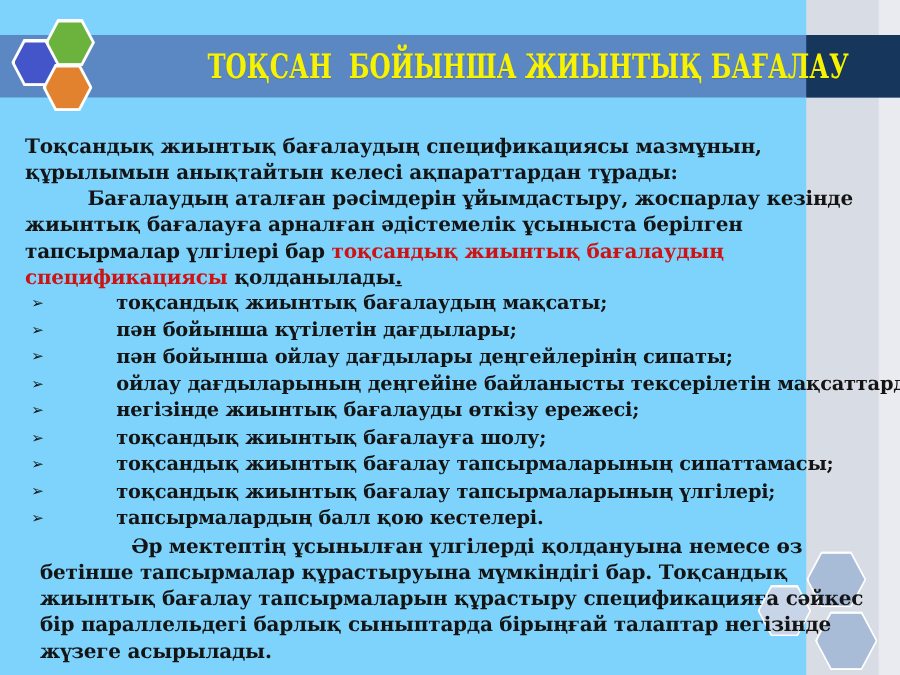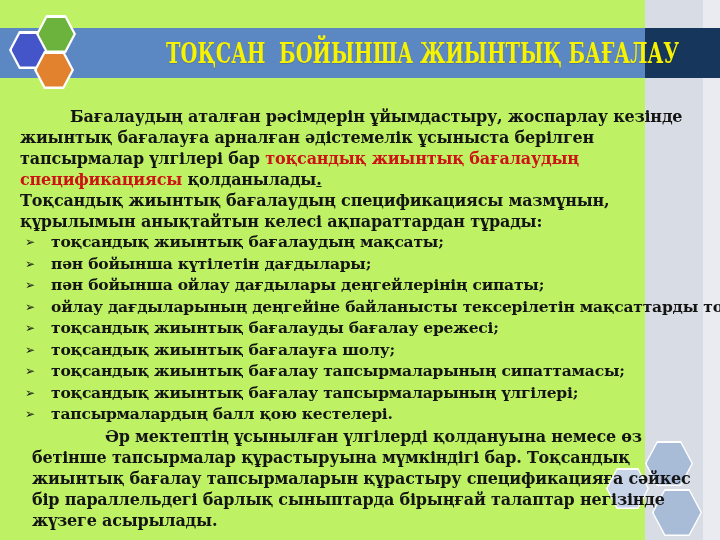--- a/index.html
+++ b/index.html
@@ -1,17 +1,17 @@
 <!DOCTYPE html>
 <html style="--band-blue: #5b88c2; --band-navy: #16365c; --title-yellow: #f6f200; --accent-red: #cc1414; --text-black: #141414; --sidebar-gray: #d8dce4; --sidebar-gray-light: #e9ebf0; --hex-green: #6cb33e; --hex-blue: #4355c8; --hex-orange: #e2822e; --hex-steel: #a8bcd8; --hex-steel-light: #c8d4e8;"><head>
 <meta charset="utf-8">
 <style>
   html,body{margin:0;padding:0;background:#888;}
   .slide{
-    position:relative;width:720px;height:540px;background:#bef264;
+    position:relative;width:720px;height:540px;background:#7dd3fc;
     overflow:hidden;font-family:"DejaVu Serif","Liberation Serif",serif;
   }
   
   .sidebar{position:absolute;left:645px;top:0;width:75px;height:540px;background:var(--sidebar-gray,#d8dce4);}
   .sidebar-strip{position:absolute;left:703px;top:0;width:17px;height:540px;background:var(--sidebar-gray-light,#e9ebf0);}
   
   .title-band{position:absolute;left:0;top:28px;width:720px;height:50px;background:var(--band-blue,#5b88c2);}
   .band-navy{position:absolute;right:0;top:0;width:75px;height:50px;background:var(--band-navy,#16365c);}
   .slide-title{
     position:absolute;left:200px;top:0;width:445px;height:50px;
@@ -47,21 +47,21 @@
   }
   .para{margin:0;}
   .p1{text-indent:50px;}
   .p3{text-indent:73px;margin-left:12px;}
   .red{color:var(--accent-red,#cc1414);}
   .u{text-decoration:underline;}
   .bullets{margin:0;}
   .bullet{display:flex;align-items:baseline;line-height:19.5px;white-space:nowrap;}
   .arrow{flex:0 0 26px;padding-left:5px;font-family:"DejaVu Sans","Liberation Sans",sans-serif;
          font-size:12px;font-weight:normal;position:relative;top:-1px;}
-  .btext{font-size:15.5px;}
+  .btext{font-size:15.5px;margin-left:42px;}
 </style>
 </head>
 <body>
 
 <div class="slide">
 
   <div class="sidebar"></div>
   <div class="sidebar-strip"></div>
 
   <div class="title-band">
@@ -75,44 +75,44 @@
     </div>
     <div class="hex hex-outer hex-orange">
       <div class="hex hex-inner"></div>
     </div>
     <div class="hex hex-outer hex-green">
       <div class="hex hex-inner"></div>
     </div>
   </div>
 
   <div class="content">
+    <p class="para p2">Тоқсандық жиынтық бағалаудың спецификациясы мазмұнын, құрылымын анықтайтын келесі ақпараттардан тұрады:</p>
+
     <p class="para p1"><span>Бағалаудың аталған рәсімдерін ұйымдастыру, жоспарлау кезінде жиынтық бағалауға арналған әдістемелік ұсыныста берілген тапсырмалар үлгілері бар </span><span class="red">тоқсандық жиынтық бағалаудың спецификациясы</span><span> қолданылады</span><span class="u">.</span></p>
-
-    <p class="para p2">Тоқсандық жиынтық бағалаудың спецификациясы мазмұнын, құрылымын анықтайтын келесі ақпараттардан тұрады:</p>
 
     <div class="bullets">
       <div class="bullet">
           <span class="arrow">➢</span>
           <span class="btext">тоқсандық жиынтық бағалаудың мақсаты;</span>
         </div>
       <div class="bullet">
           <span class="arrow">➢</span>
           <span class="btext">пән бойынша күтілетін дағдылары;</span>
         </div>
       <div class="bullet">
           <span class="arrow">➢</span>
           <span class="btext">пән бойынша ойлау дағдылары деңгейлерінің сипаты;</span>
         </div>
       <div class="bullet">
           <span class="arrow">➢</span>
           <span class="btext">ойлау дағдыларының деңгейіне байланысты тексерілетін мақсаттарды тоқсандарға бөлу;</span>
         </div>
       <div class="bullet">
           <span class="arrow">➢</span>
-          <span class="btext">тоқсандық жиынтық бағалауды бағалау ережесі;</span>
+          <span class="btext">негізінде жиынтық бағалауды өткізу ережесі;</span>
         </div>
       <div class="bullet">
           <span class="arrow">➢</span>
           <span class="btext">тоқсандық жиынтық бағалауға шолу;</span>
         </div>
       <div class="bullet">
           <span class="arrow">➢</span>
           <span class="btext">тоқсандық жиынтық бағалау тапсырмаларының сипаттамасы;</span>
         </div>
       <div class="bullet">

